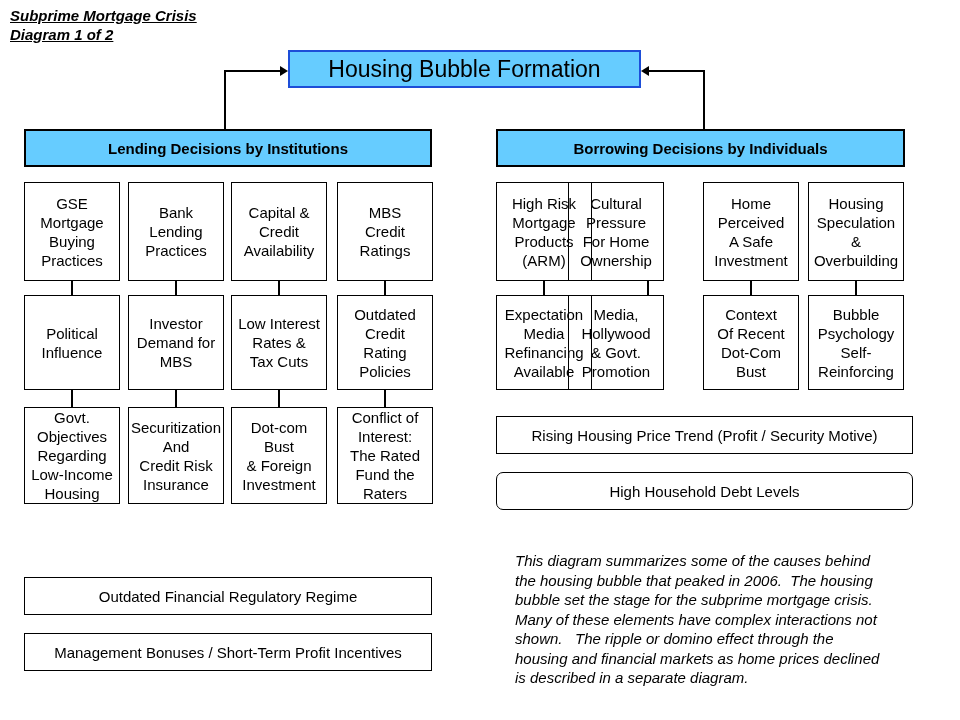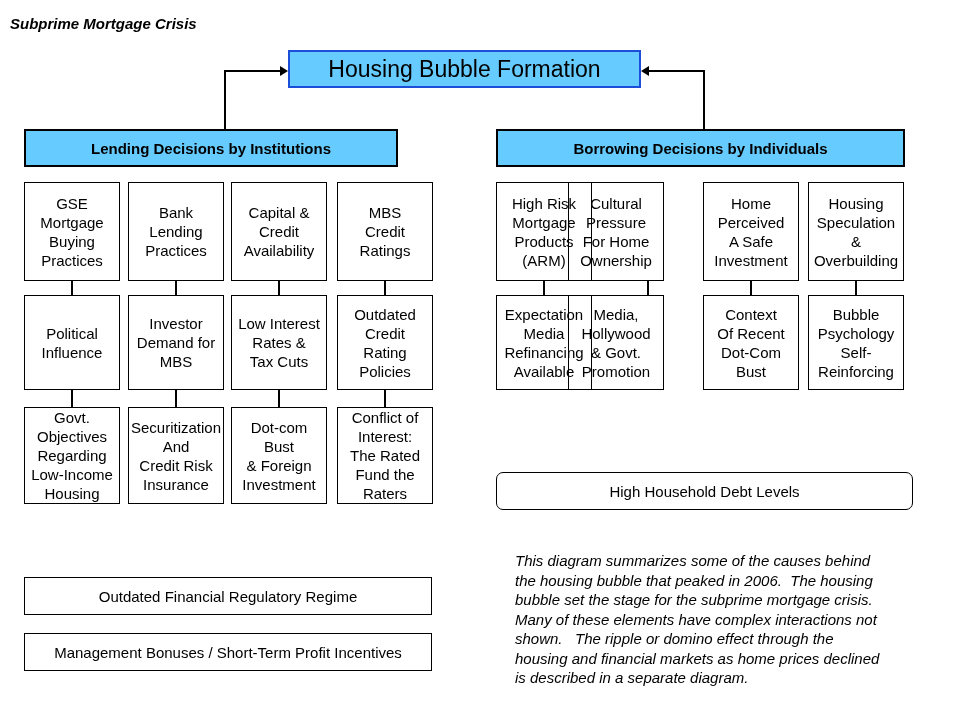--- a/index.html
+++ b/index.html
@@ -1,35 +1,35 @@
 <!DOCTYPE html>
 <html><head>
 <meta charset="utf-8">
 <style>
   html, body { margin: 0; padding: 0; background: #ffffff; }
   .canvas {
     position: relative; width: 960px; height: 720px; background: #ffffff;
     font-family: "Liberation Sans", sans-serif; color: #000; overflow: hidden;
   }
   .doc-title {
-    position: absolute; left: 10px; top: 14px;
-    font-weight: bold; font-style: italic; font-size: 15px; line-height: 19px;
+    position: absolute; left: 10px; top: 6px;
+    font-weight: bold; font-style: italic; font-size: 15px; line-height: 19px; text-decoration: underline;
   }
   .root-box {
     position: absolute; left: 288px; top: 50px; width: 353px; height: 38px;
     background: #66CCFF; border: 2px solid #1d4ed8; box-sizing: border-box;
     display: flex; align-items: center; justify-content: center; font-size: 23px;
   }
   .sec-header {
     position: absolute; top: 129px; height: 38px; background: #66CCFF;
     border: 2px solid #000; box-sizing: border-box;
     display: flex; align-items: center; justify-content: center;
     font-weight: bold; font-size: 15px;
   }
-  .sec-left  { left: 24px;  width: 374px; }
+  .sec-left  { left: 24px;  width: 408px; }
   .sec-right { left: 496px; width: 409px; text-align: right; }
   .gbox {
     position: absolute; width: 96px; border: 1px solid #000; box-sizing: border-box;
     display: flex; align-items: center; justify-content: center; text-align: center;
     font-size: 15px; line-height: 19px; white-space: pre-line;
   }
   .lx0 { left: 24px; }  .lx1 { left: 128px; } .lx2 { left: 231px; } .lx3 { left: 337px; }
   .rx0 { left: 496px; } .rx1 { left: 568px; } .rx2 { left: 703px; } .rx3 { left: 808px; }
   .ry0 { top: 182px; height: 99px; }
   .ry1 { top: 295px; height: 95px; }
@@ -60,20 +60,21 @@
     font-style: italic; font-size: 15px; line-height: 19.5px; white-space: pre-wrap;
   }
 </style>
 </head>
 <body>
 
 <div class="canvas">
 
   <div class="doc-title">
     <div>Subprime Mortgage Crisis</div>
+    <div>Diagram 1 of 2</div>
   </div>
 
   <div class="root-box">Housing Bubble Formation</div>
 
   <div class="vline" style="left:224px; top:71px; height:58px;"></div>
   <div class="hline" style="left:224px; top:70px; width:57px;"></div>
   <div class="arrow-right" style="left:280px; top:66px;"></div>
   <div class="vline" style="left:703px; top:71px; height:58px;"></div>
   <div class="hline" style="left:648px; top:70px; width:57px;"></div>
   <div class="arrow-left" style="left:641px; top:66px;"></div>
@@ -168,20 +169,21 @@
   <div class="gbox rx3 ry1">Bubble
 Psychology
 Self-
 Reinforcing</div>
 
   <div class="vline" style="left:543px; top:281px; height:14px;"></div>
   <div class="vline" style="left:647px; top:281px; height:14px;"></div>
   <div class="vline" style="left:750px; top:281px; height:14px;"></div>
   <div class="vline" style="left:855px; top:281px; height:14px;"></div>
 
+  <div class="wbox wr wr1">Rising Housing Price Trend (Profit / Security Motive)</div>
   <div class="wbox wr wr2">High Household Debt Levels</div>
 
   <div class="wbox wl wl2">Outdated Financial Regulatory Regime</div>
   <div class="wbox wl wl3">Management Bonuses / Short-Term Profit Incentives</div>
 
   <div class="note">This diagram summarizes some of the causes behind
 the housing bubble that peaked in 2006.  The housing
 bubble set the stage for the subprime mortgage crisis.
 Many of these elements have complex interactions not
 shown.   The ripple or domino effect through the

